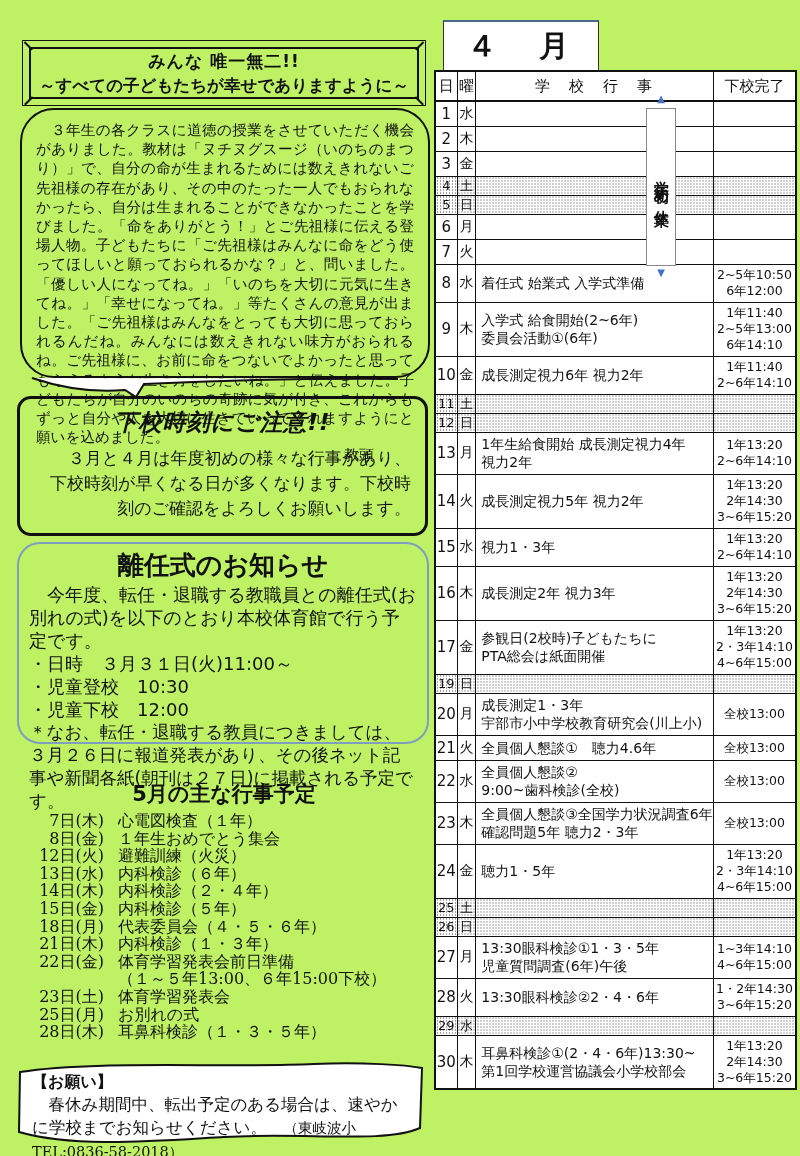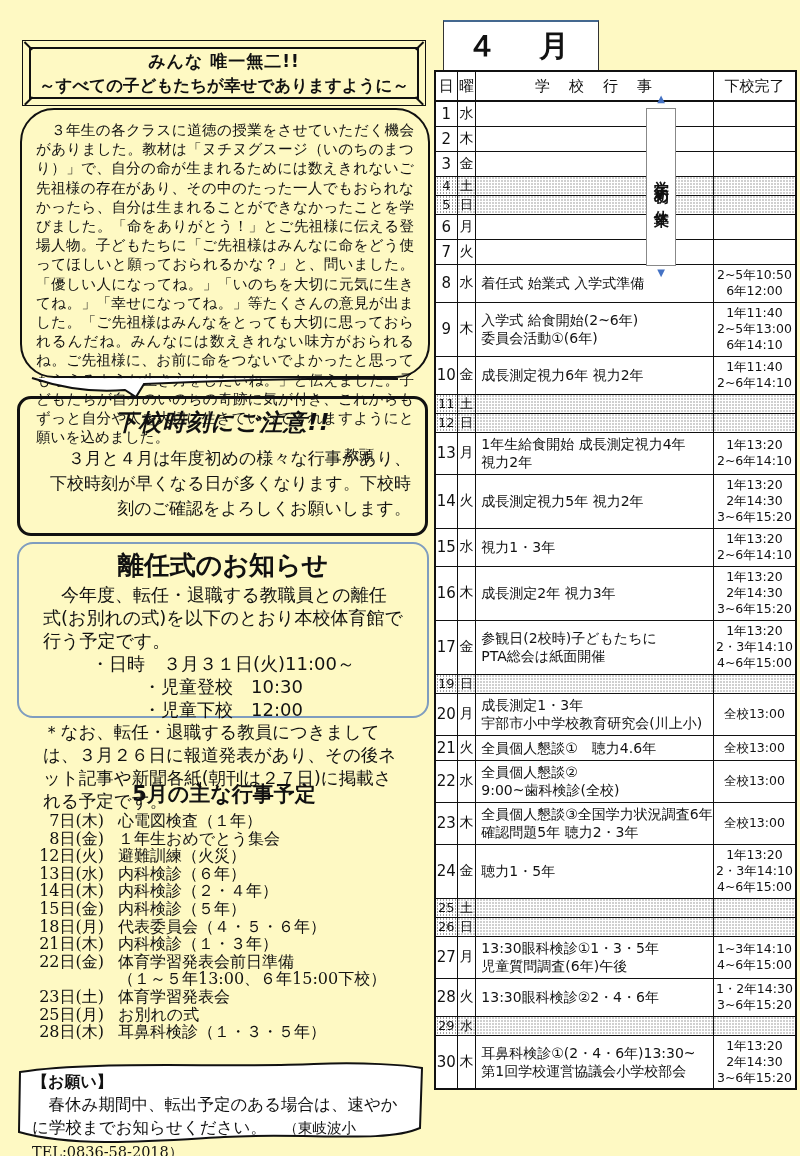--- a/index.html
+++ b/index.html
@@ -1,17 +1,17 @@
 <!DOCTYPE html>
 <html><head>
 <meta charset="utf-8">
 <style>
   * { margin: 0; padding: 0; box-sizing: border-box; }
   body { background: #fff; font-family: "DejaVu Sans", "Liberation Sans", sans-serif; color: #111; }
-  .page { position: relative; width: 800px; height: 1156px; background: #fef9c3; overflow: hidden; }
+  .page { position: relative; width: 800px; height: 1156px; background: #bef264; overflow: hidden; }
 
   
   .banner { position: absolute; left: 22px; top: 40px; width: 404px; height: 66px;
             border: 1.5px solid #111; padding: 6px; }
   .banner-inner { width: 100%; height: 100%; border: 2px solid #111;
                   display: flex; flex-direction: column; justify-content: center; align-items: center; }
   .banner-line1 { font-size: 17px; font-weight: bold; letter-spacing: 1px; }
   .banner-line2 { font-size: 16.5px; font-weight: bold; margin-top: 2px; }
   .bevel { position: absolute; width: 11px; height: 1.5px; background: #111; }
   .bevel.tl { left: 0px; top: 4px; transform: rotate(45deg); }
@@ -24,25 +24,25 @@
   .bubble-body { font-size: 14.6px; line-height: 19.2px; text-align: justify; }
   .bubble-sig { text-align: right; font-size: 15px; padding-right: 40px; }
   .bubble-tail { position: absolute; left: 30px; top: 376px; }
 
   .dismissal { position: absolute; left: 17px; top: 396px; width: 411px; height: 140px;
                border: 3px solid #111; border-radius: 14px; padding: 8px 14px; }
   .dismissal-title { text-align: center; font-size: 23px; font-weight: bold; font-style: italic; letter-spacing: 1px; }
   .dismissal-body { margin-top: 8px; font-size: 17px; line-height: 25px;
                     font-family: "DejaVu Serif", "Liberation Serif", serif; text-align: right; }
 
-  .farewell { position: absolute; left: 17px; top: 542px; width: 412px; height: 176px;
-              border: 2px solid #7f9dbf; border-radius: 16px; padding: 4px 24px; }
+  .farewell { position: absolute; left: 17px; top: 542px; width: 412px; height: 202px;
+              border: 2px solid #7f9dbf; border-radius: 23px; padding: 4px 10px; }
   .farewell-title { text-align: center; font-size: 26px; font-weight: bold; }
   .farewell-intro { font-size: 18px; line-height: 23px; }
-  .farewell-item { font-size: 18px; line-height: 23px; text-align: center; }
+  .farewell-item { font-size: 18px; line-height: 23px; }
   .farewell-note { font-size: 17.5px; line-height: 23px; }
 
   .may-title { position: absolute; left: 20px; top: 780px; width: 408px; text-align: center;
                font-size: 21px; font-weight: bold; }
   .may-list { position: absolute; left: 30px; top: 812px; width: 400px;
               font-family: "DejaVu Serif", "Liberation Serif", serif; font-size: 16px; }
   .may-row { display: flex; line-height: 17.6px; }
   .may-date { width: 74px; text-align: right; white-space: pre; }
   .may-event { margin-left: 14px; white-space: pre; }
 

